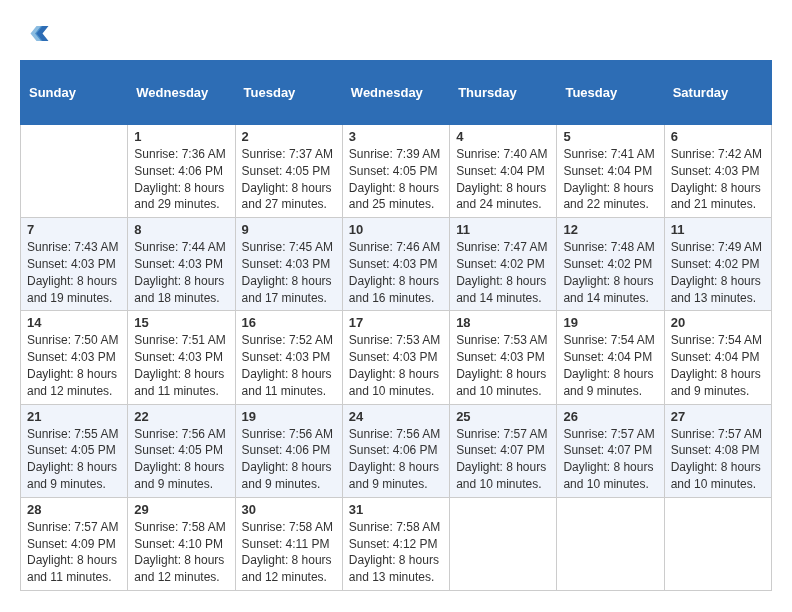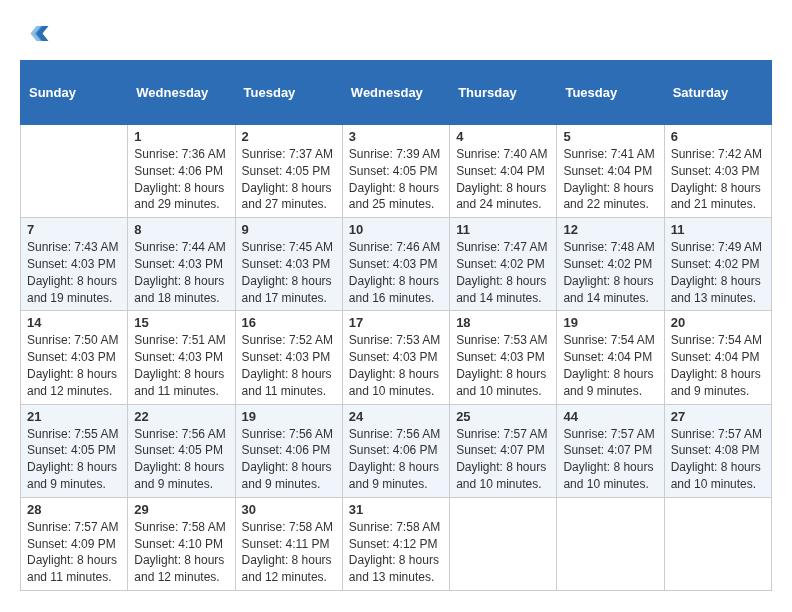--- a/index.html
+++ b/index.html
@@ -218,21 +218,21 @@
         </td>
         <td>
           <div class="day-num">24</div>
           <div class="day-info">Sunrise: 7:56 AM<br>Sunset: 4:06 PM<br>Daylight: 8 hours<br>and 9 minutes.</div>
         </td>
         <td>
           <div class="day-num">25</div>
           <div class="day-info">Sunrise: 7:57 AM<br>Sunset: 4:07 PM<br>Daylight: 8 hours<br>and 10 minutes.</div>
         </td>
         <td>
-          <div class="day-num">44</div>
+          <div class="day-num">26</div>
           <div class="day-info">Sunrise: 7:57 AM<br>Sunset: 4:07 PM<br>Daylight: 8 hours<br>and 10 minutes.</div>
         </td>
         <td>
           <div class="day-num">27</div>
           <div class="day-info">Sunrise: 7:57 AM<br>Sunset: 4:08 PM<br>Daylight: 8 hours<br>and 10 minutes.</div>
         </td>
       </tr>
       <tr>
         <td>
           <div class="day-num">28</div>

